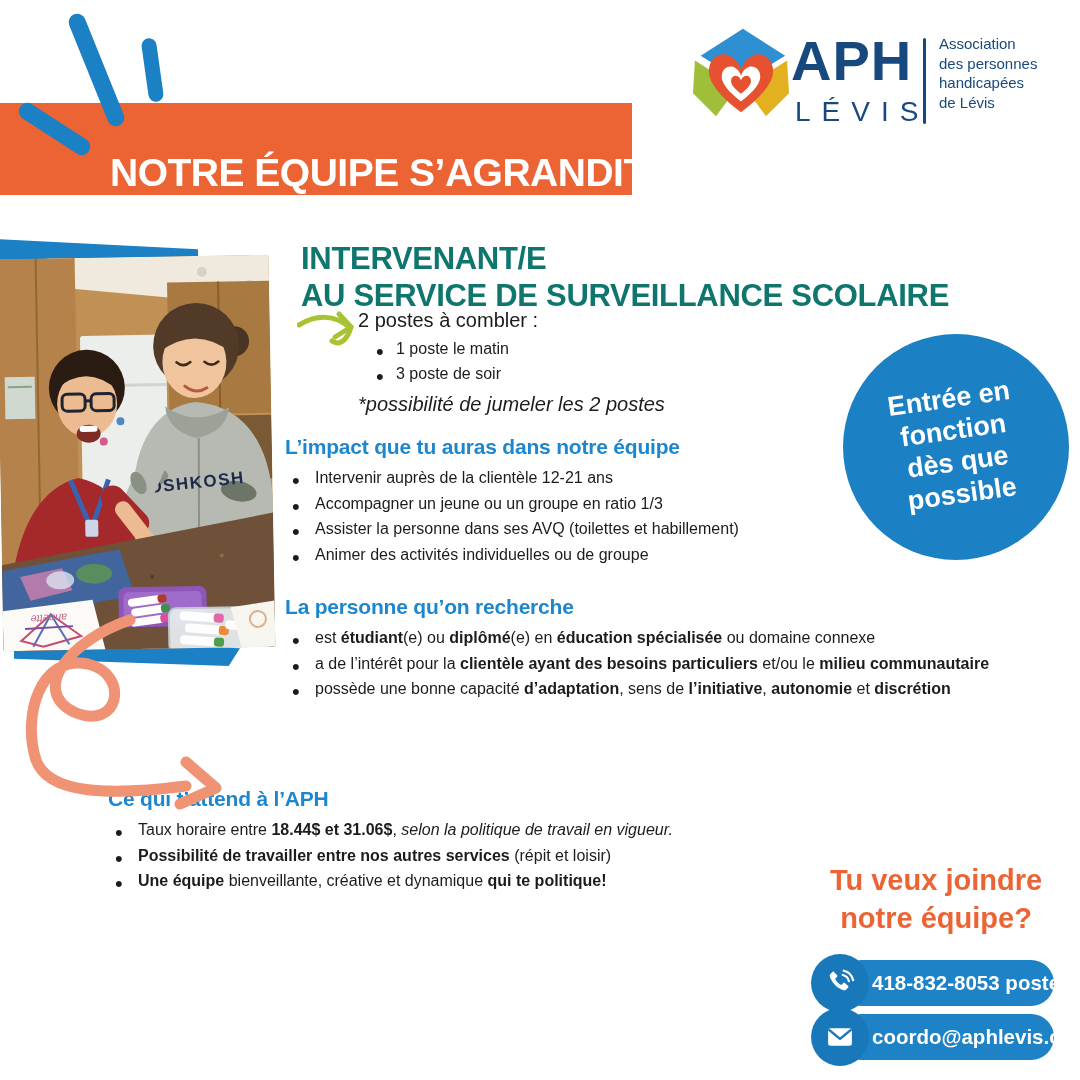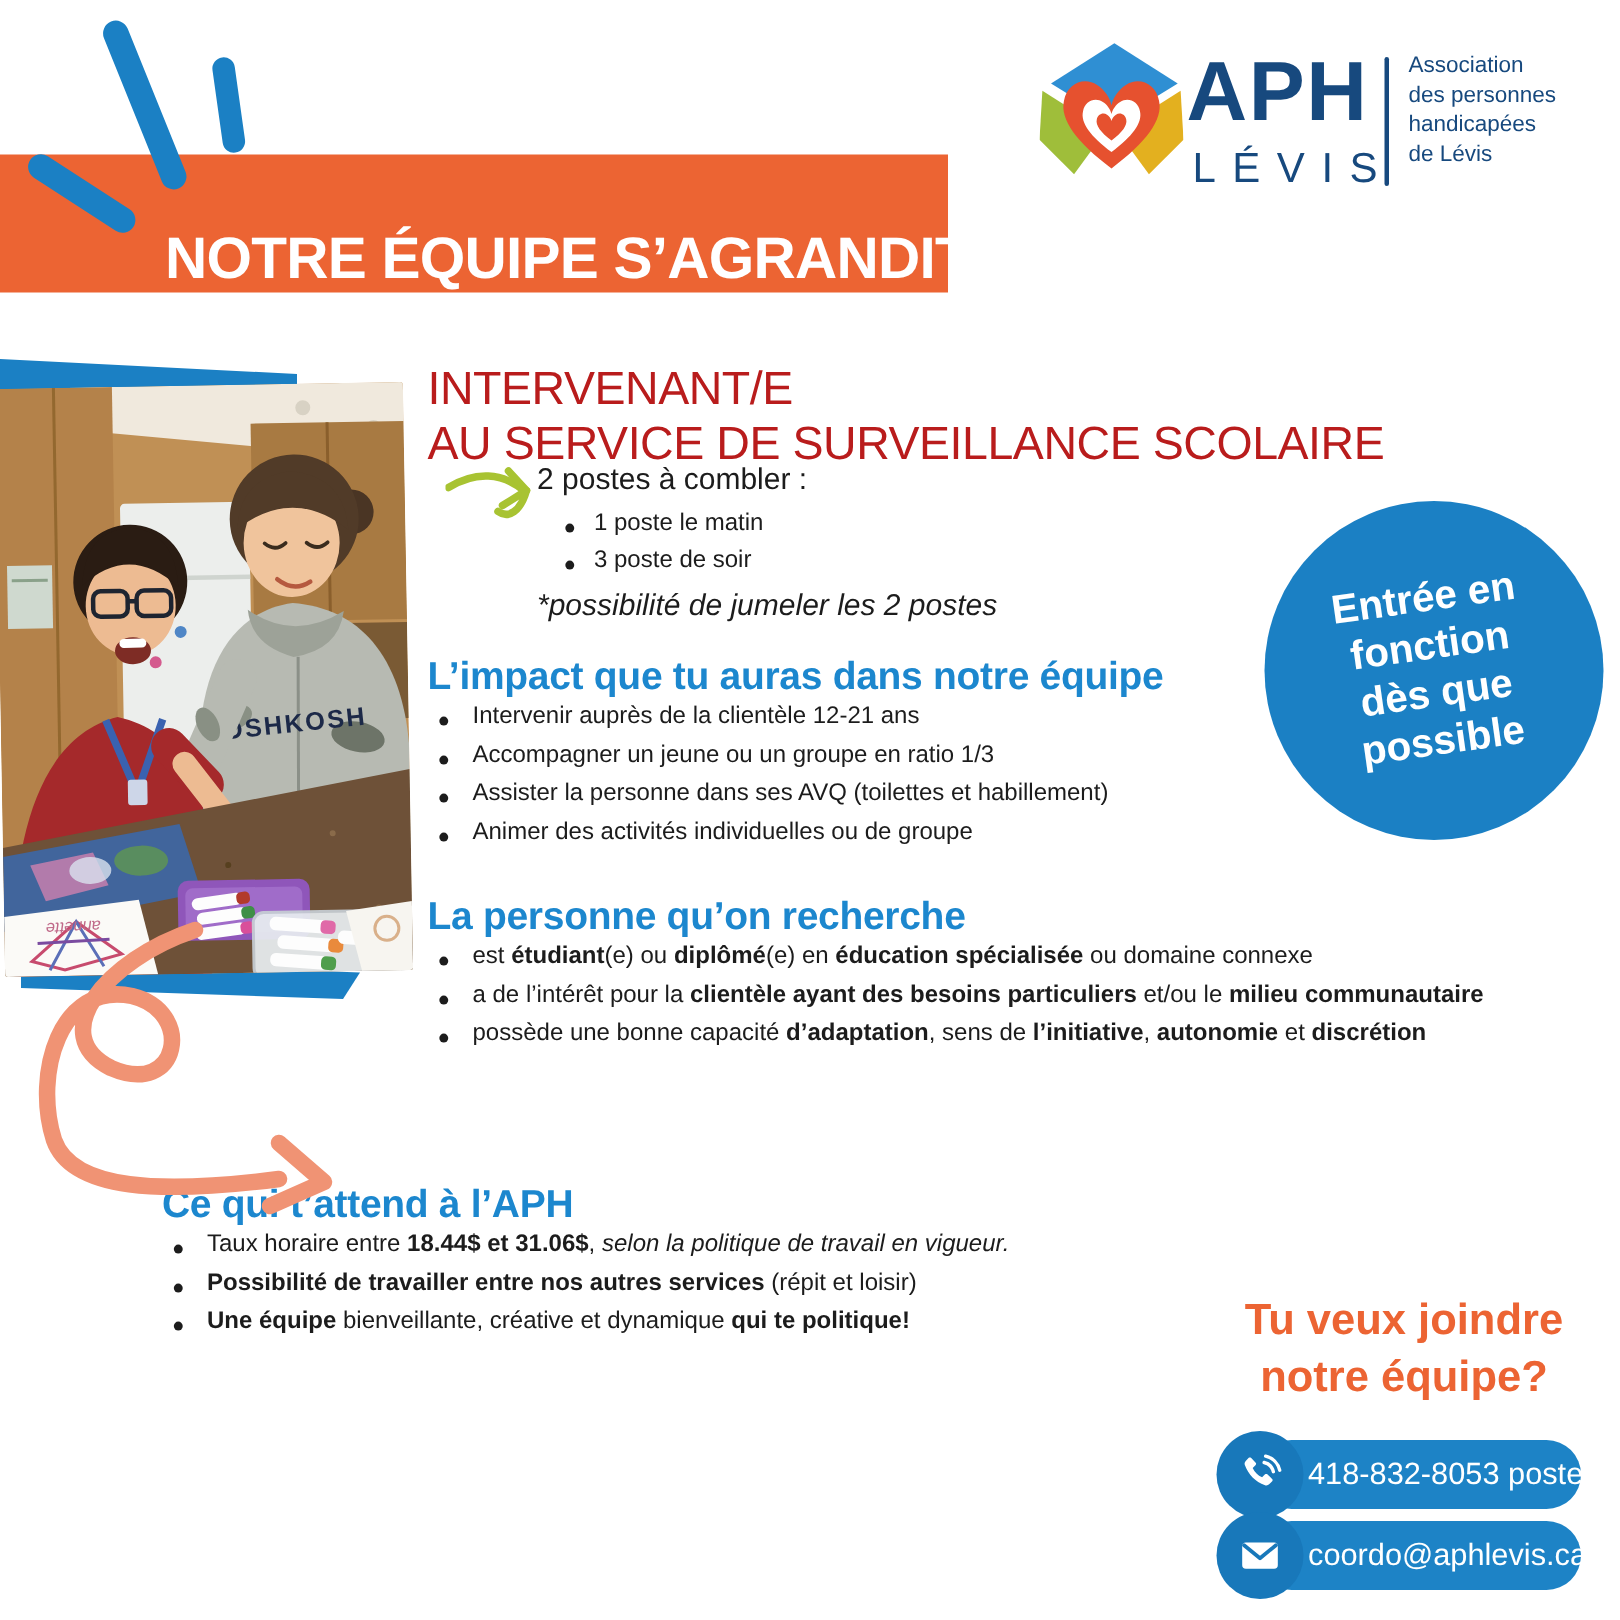--- a/index.html
+++ b/index.html
@@ -26,54 +26,54 @@
   .logo-org{position:absolute;left:246px;top:8px;font-size:15px;font-weight:500;color:#17497E;line-height:1.3;}
 
   
   .wedge{position:absolute;background:#1B80C4;z-index:1;}
   .wedge-top{left:0;top:238px;width:198px;height:27px;clip-path:polygon(0 5%,100% 42%,100% 100%,0 100%);}
   .wedge-bottom{left:14px;top:640px;width:226px;height:26px;clip-path:polygon(0 0,100% 32%,95% 100%,0 72%);}
   .photo-wrap{position:absolute;left:0px;top:257px;width:272px;height:392px;z-index:2;
               transform:rotate(-1deg);overflow:hidden;border-radius:2px;}
 
   
-  .job-title{position:absolute;left:285px;top:241px;font-size:31px;font-weight:400;color:#b91c1c;
+  .job-title{position:absolute;left:301px;top:241px;font-size:31px;font-weight:700;color:#0f766e;
              line-height:1.18;letter-spacing:-0.3px;z-index:3;}
 
   
   .openings-intro{position:absolute;left:358px;top:309px;font-size:20px;}
   .openings-list{position:absolute;left:372px;top:337px;font-size:20px;}
   .openings-note{position:absolute;left:358px;top:393px;font-size:20px;font-style:italic;}
 
   
   .badge{position:absolute;left:843px;top:334px;width:226px;height:226px;border-radius:50%;
          background:#1B80C4;display:flex;align-items:center;justify-content:center;z-index:4;}
   .badge-text{transform:rotate(-8deg);color:#ffffff;font-size:27px;font-weight:700;
               text-align:center;line-height:1.18;}
 
   
-  .sec-head{position:absolute;font-size:26px;font-weight:700;color:#1C87CE;letter-spacing:-0.2px;}
+  .sec-head{position:absolute;font-size:21px;font-weight:700;color:#1C87CE;letter-spacing:-0.2px;}
   .impact-head{left:285px;top:435px;}
   .profile-head{left:285px;top:595px;}
   .offer-head{left:108px;top:787px;}
 
   ul.bullets{margin:0;padding:0;list-style:none;position:absolute;font-size:16px;line-height:1.47;}
   ul.bullets li{position:relative;padding-left:30px;margin-bottom:2px;}
   ul.bullets li::before{content:"\2022";position:absolute;left:7px;top:-1px;font-size:22px;}
   ul.openings-list li{padding-left:24px;margin-bottom:1px;}
   ul.openings-list li::before{left:4px;}
   .impact-list{left:285px;top:466px;width:660px;}
   .profile-list{left:285px;top:626px;width:782px;}
   .offer-list{left:108px;top:818px;width:750px;}
 
   
   .cta{position:absolute;left:798px;top:862px;width:276px;text-align:center;color:#EC6433;
        font-size:29px;font-weight:800;line-height:1.3;z-index:3;}
   .pill{position:absolute;height:46px;background:#1D83C6;border-radius:23px;color:#ffffff;
-        display:flex;align-items:center;padding-left:34px;font-size:20.5px;font-weight:400;
+        display:flex;align-items:center;padding-left:34px;font-size:20.5px;font-weight:700;
         white-space:nowrap;z-index:3;box-sizing:border-box;}
   .pill-phone{left:838px;top:960px;width:216px;}
   .pill-email{left:838px;top:1014px;width:216px;}
   .pill-circle{position:absolute;width:58px;height:58px;border-radius:50%;background:#1878BA;
                display:flex;align-items:center;justify-content:center;z-index:4;}
   .circ-phone{left:811px;top:954px;}
   .circ-email{left:811px;top:1008px;}
 
   
   .green-arrow{position:absolute;left:297px;top:305px;z-index:3;}

